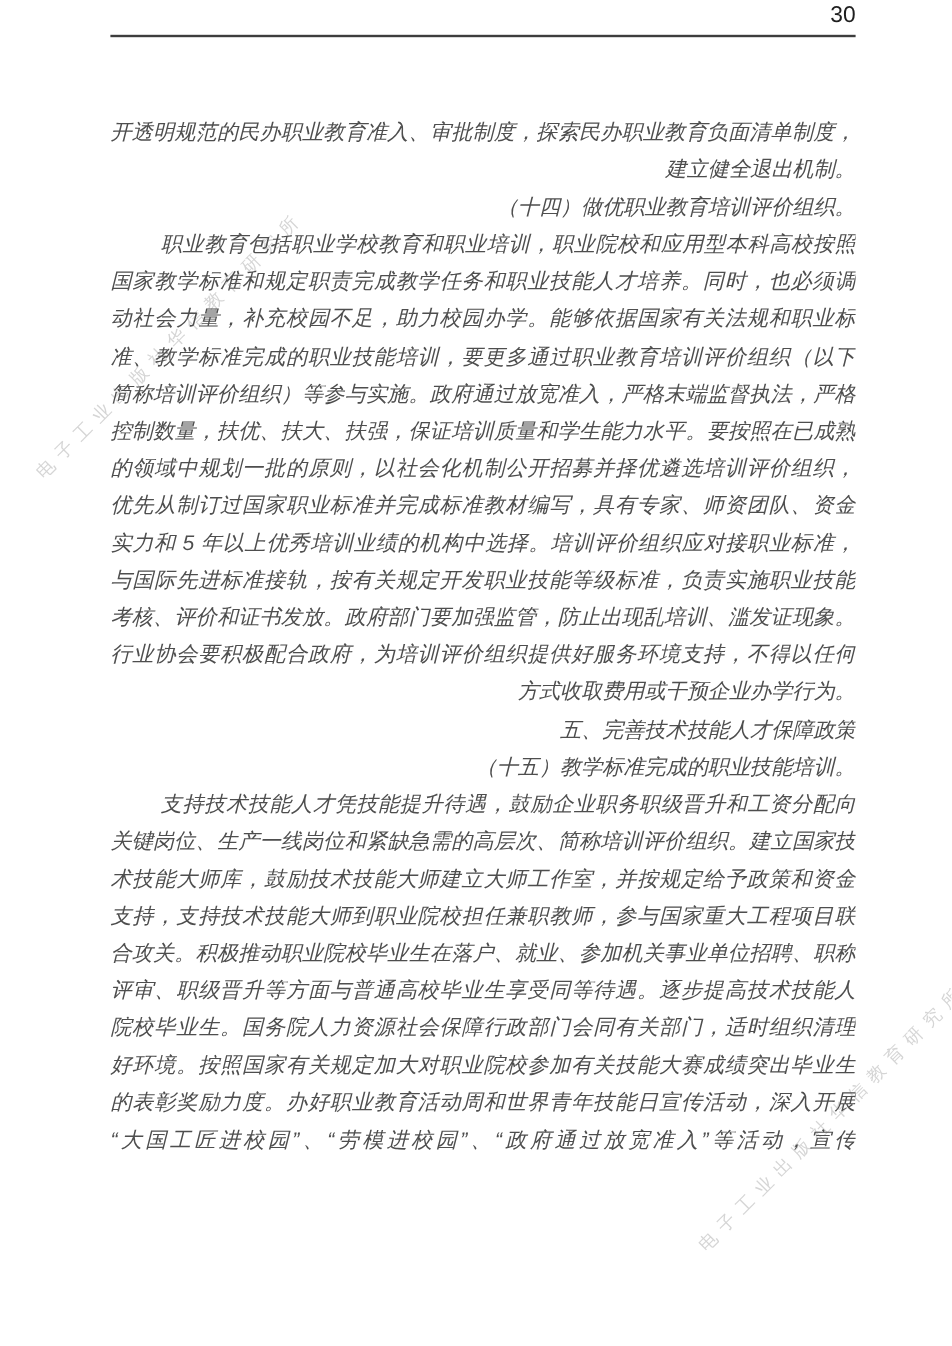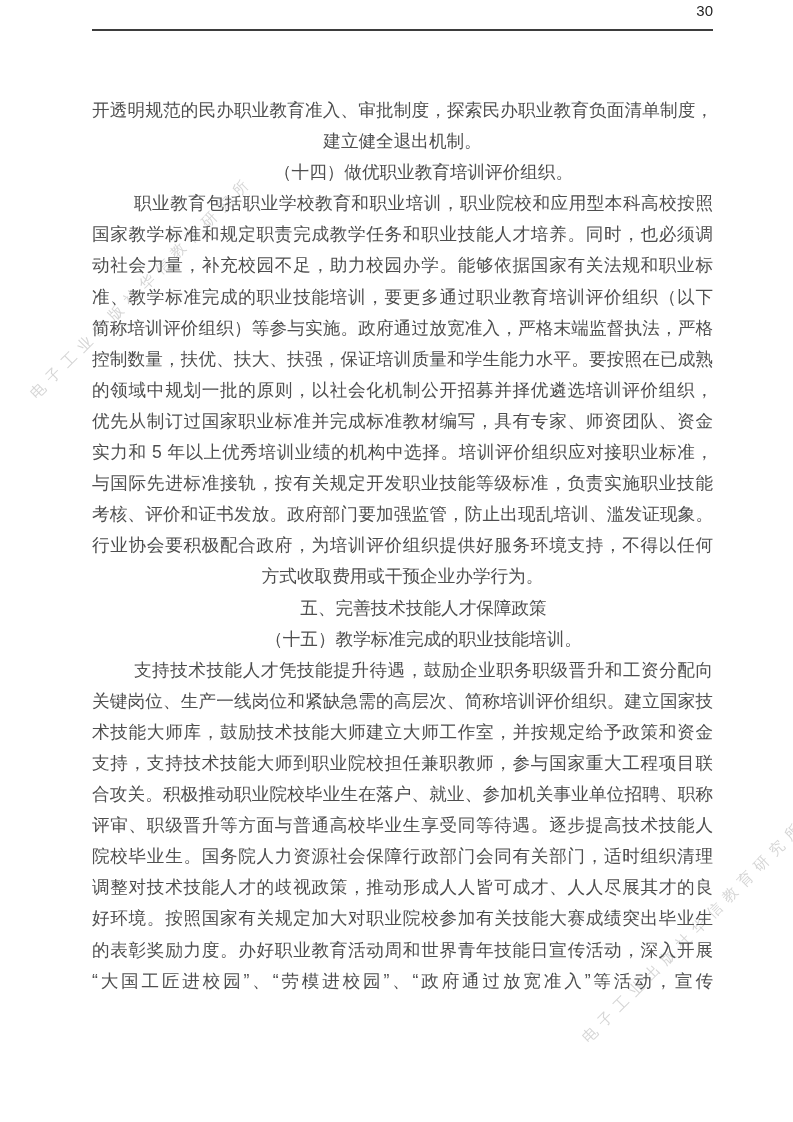--- a/index.html
+++ b/index.html
@@ -14,21 +14,21 @@
     background: #ffffff;
     overflow: hidden;
     font-family: "Liberation Sans", "DejaVu Sans", sans-serif;
   }
   .page-number {
     position: absolute;
     top: 2px;
     left: 593px;
     width: 120px;
     text-align: right;
-    font-size: 15px;
+    font-size: 19px;
     color: #1f1f1f;
   }
   .header-rule {
     position: absolute;
     left: 92px;
     top: 29px;
     width: 621px;
     height: 2px;
     background: #3d3d3d;
   }
@@ -44,27 +44,28 @@
     user-select: none;
   }
   .wm1 { left: -12px; top: 278px; }
   .wm2 { left: 540px; top: 922px; }
   .body-text {
     position: absolute;
     left: 92px;
     top: 95px;
     width: 621px;
     z-index: 2;
+    font-style: italic;
   }
   .line {
     height: 31.1px;
     line-height: 31.1px;
     font-size: 17.6px;
     color: #4e4e4e;
-    text-align: center;
+    text-align: right;
     overflow: hidden;
   }
   .line.fill {
     text-align: justify;
     text-align-last: justify;
   }
   .line.indent {
     text-indent: 42px;
   }
 </style>
@@ -95,18 +96,17 @@
       <div class="line">方式收取费用或干预企业办学行为。</div>
       <div class="line indent">五、完善技术技能人才保障政策</div>
       <div class="line indent">（十五）教学标准完成的职业技能培训。</div>
       <div class="line fill indent">支持技术技能人才凭技能提升待遇，鼓励企业职务职级晋升和工资分配向</div>
       <div class="line fill">关键岗位、生产一线岗位和紧缺急需的高层次、简称培训评价组织。建立国家技</div>
       <div class="line fill">术技能大师库，鼓励技术技能大师建立大师工作室，并按规定给予政策和资金</div>
       <div class="line fill">支持，支持技术技能大师到职业院校担任兼职教师，参与国家重大工程项目联</div>
       <div class="line fill">合攻关。积极推动职业院校毕业生在落户、就业、参加机关事业单位招聘、职称</div>
       <div class="line fill">评审、职级晋升等方面与普通高校毕业生享受同等待遇。逐步提高技术技能人</div>
       <div class="line fill">院校毕业生。国务院人力资源社会保障行政部门会同有关部门，适时组织清理</div>
-      <div class="line fill">调整对技术技能人才的歧视政策，推动形成人人皆可成才、人人尽展其才的良</div>
       <div class="line fill">好环境。按照国家有关规定加大对职业院校参加有关技能大赛成绩突出毕业生</div>
       <div class="line fill">的表彰奖励力度。办好职业教育活动周和世界青年技能日宣传活动，深入开展</div>
       <div class="line fill">“大国工匠进校园”、“劳模进校园”、“政府通过放宽准入”等活动，宣传</div>
     </div>
 </div>
 
 </body></html>

